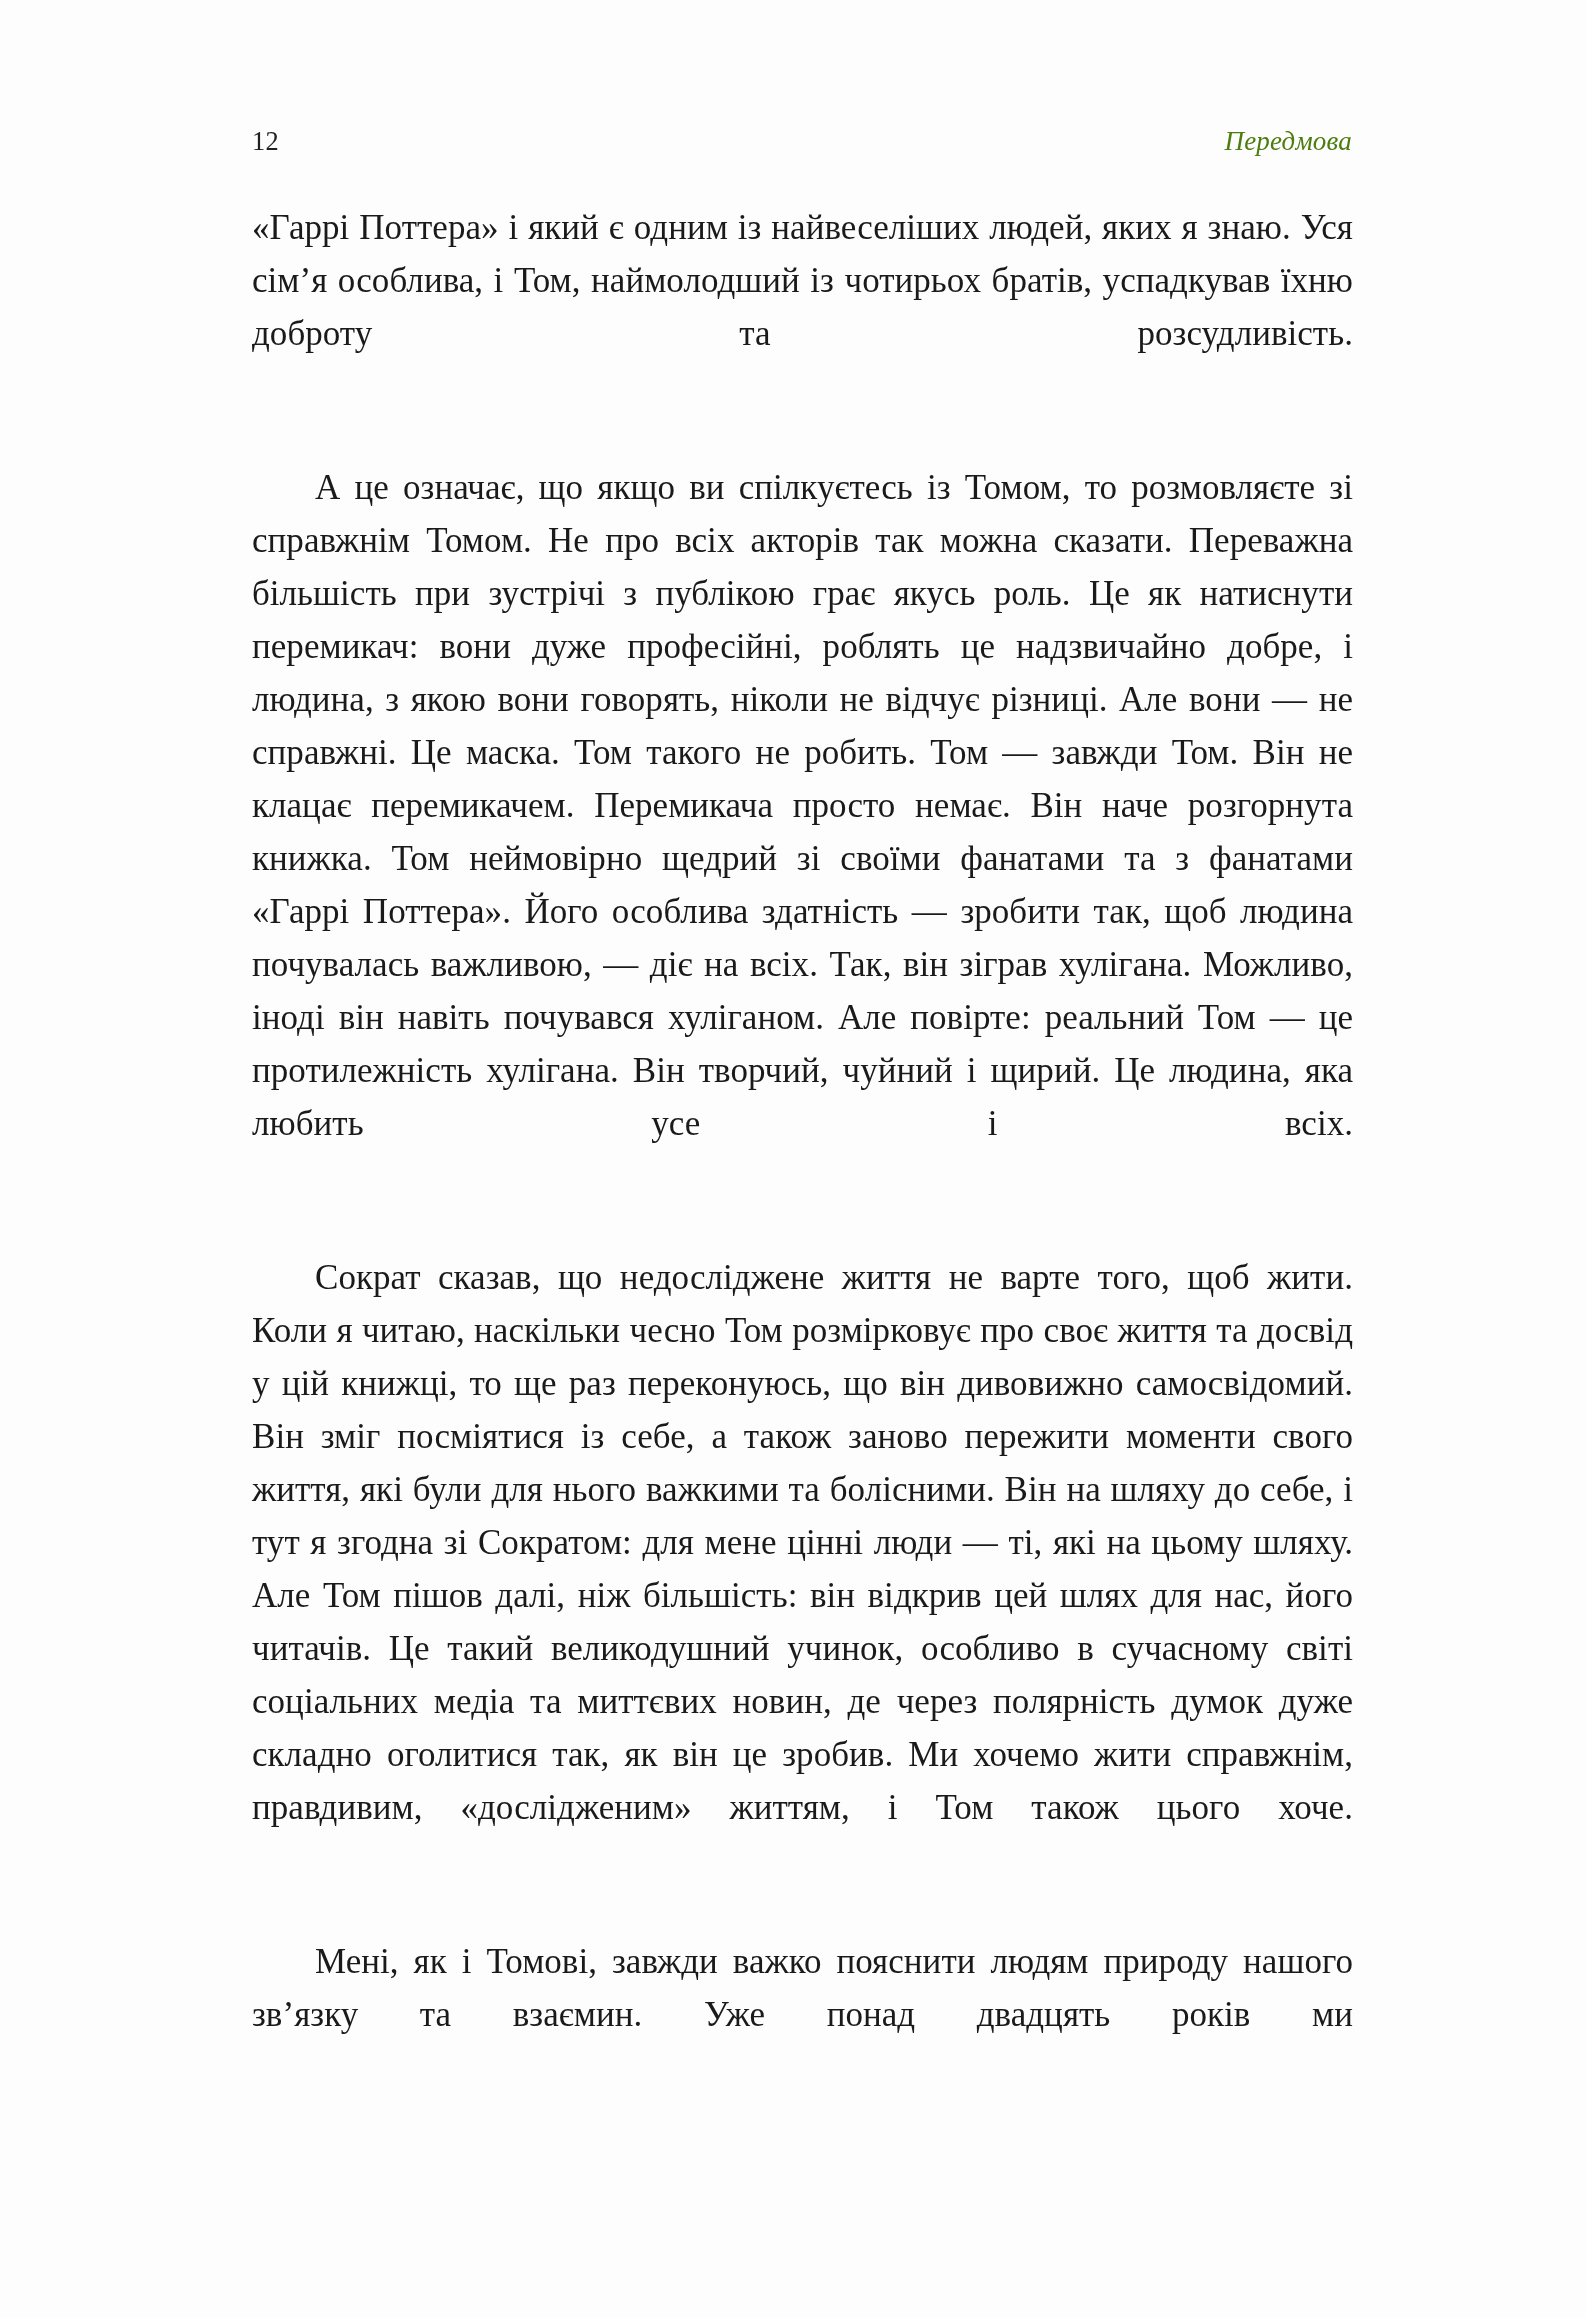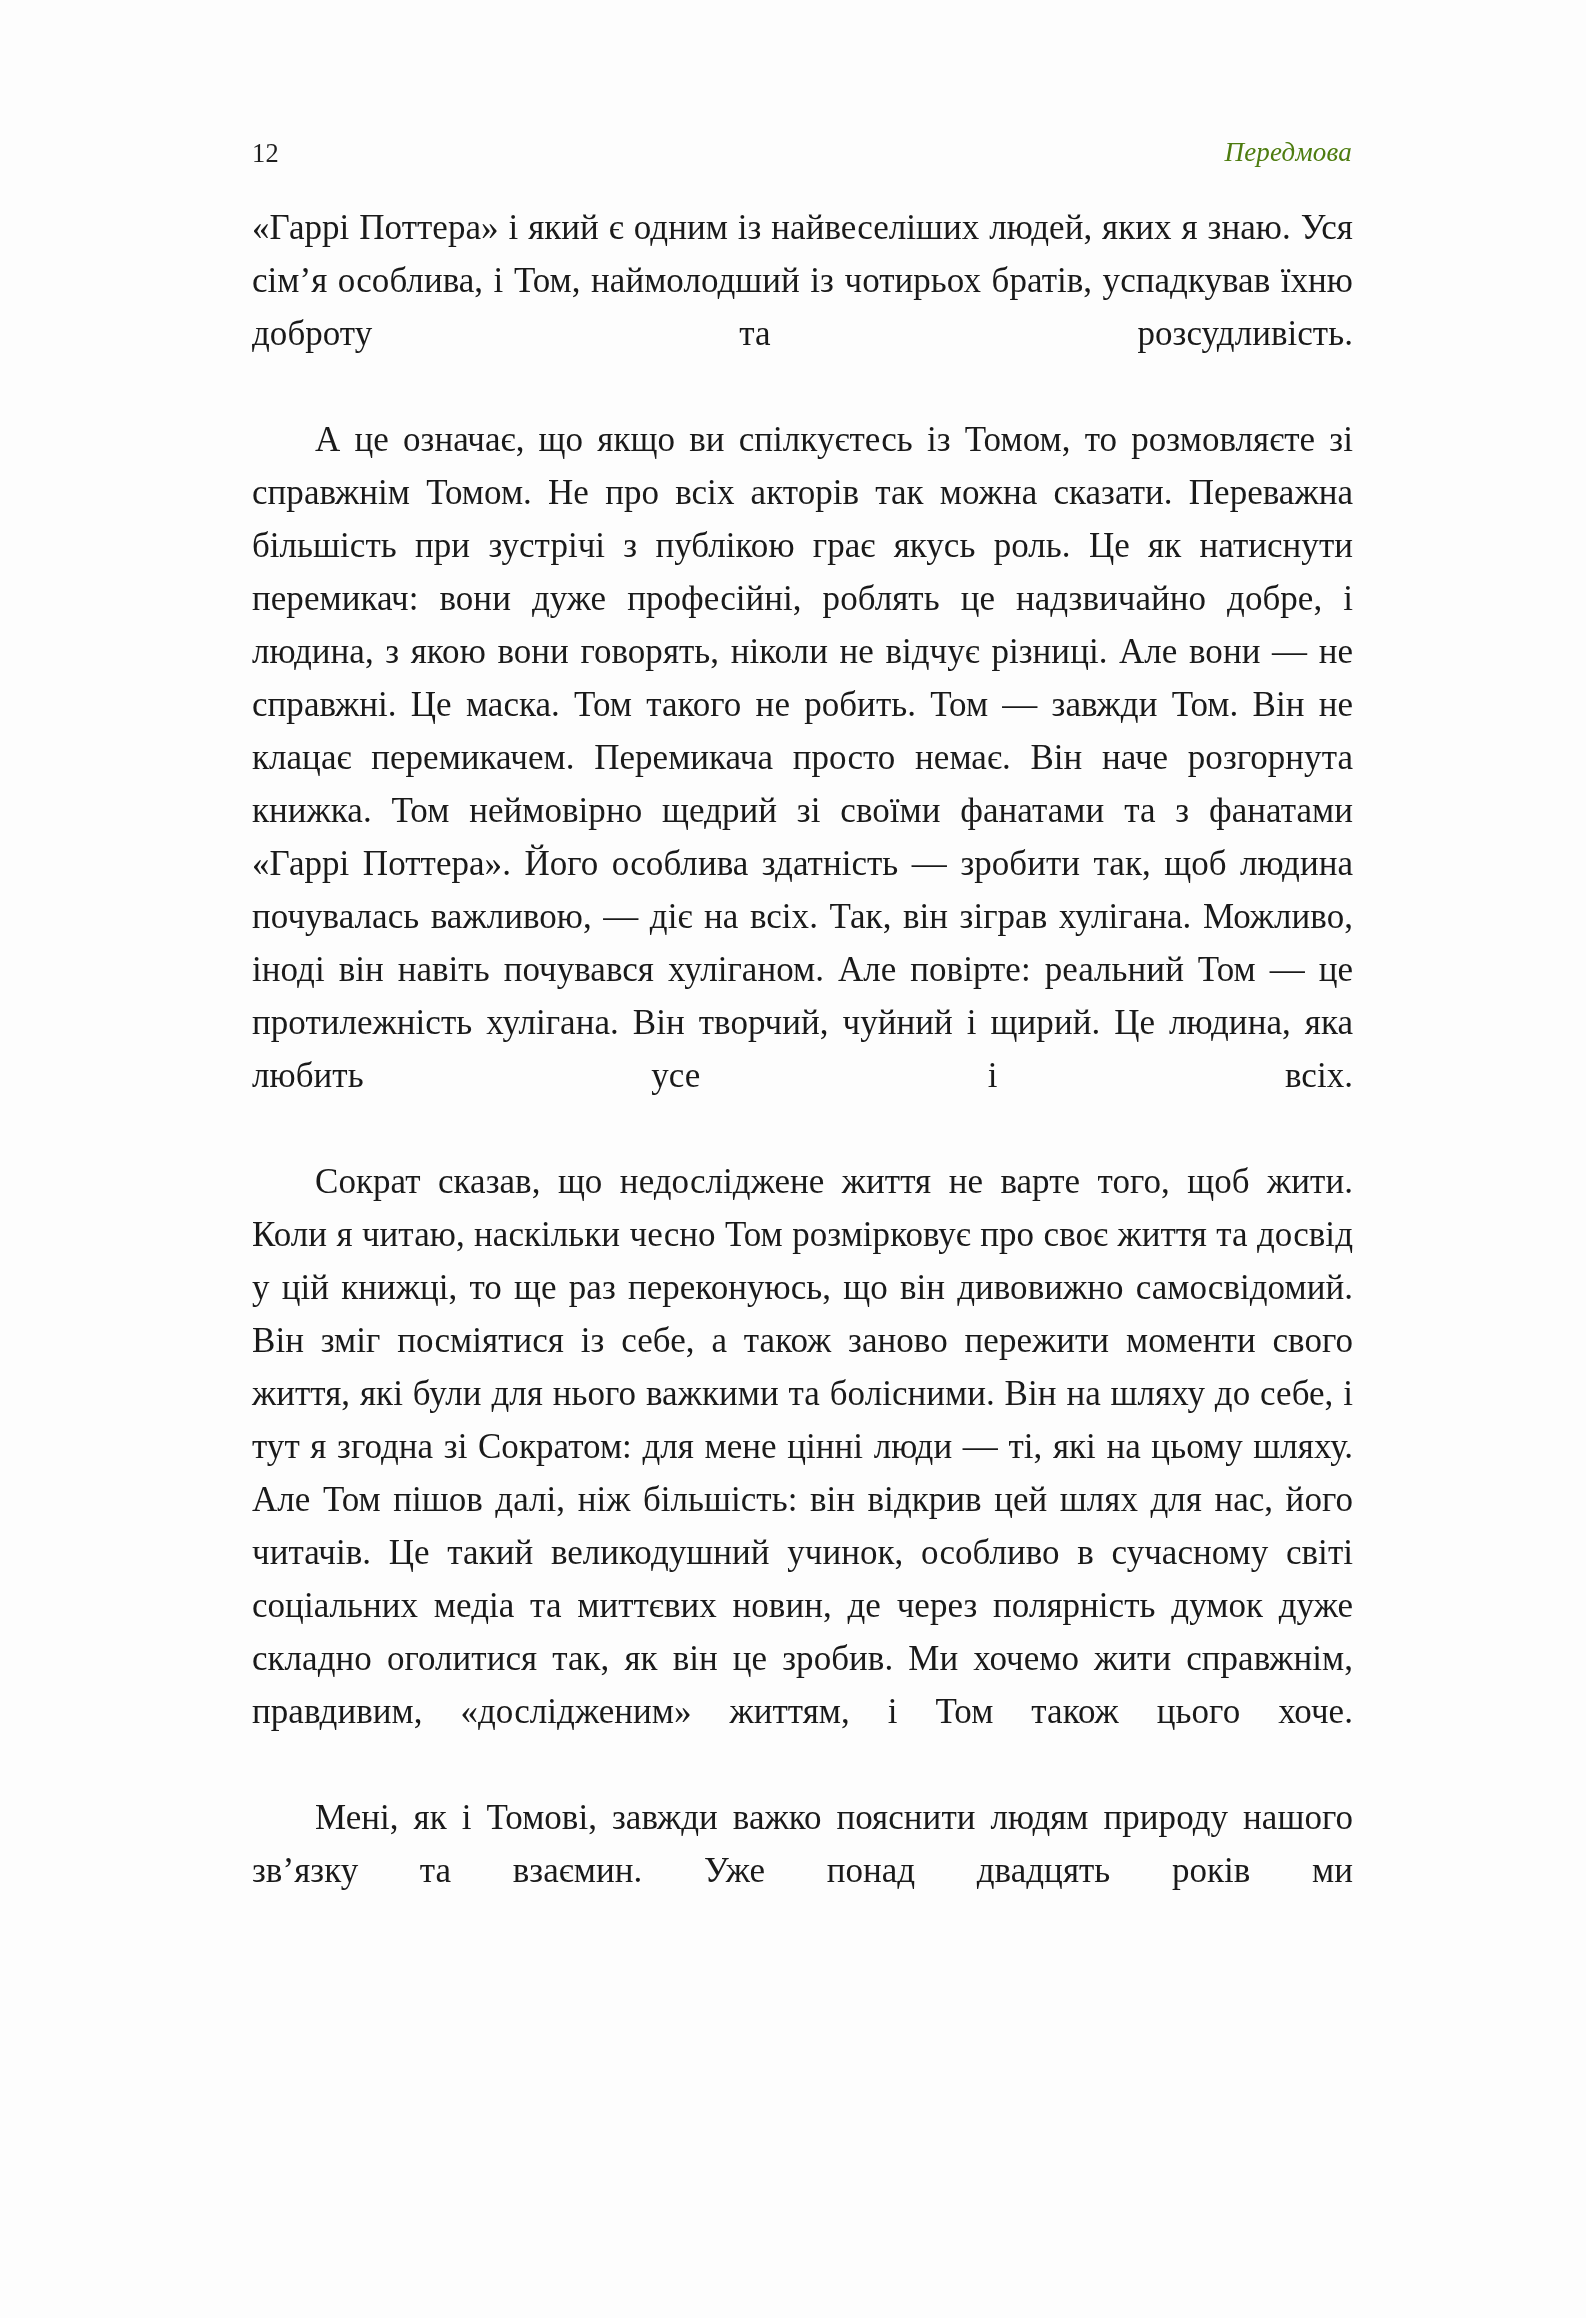--- a/index.html
+++ b/index.html
@@ -20,21 +20,21 @@
   }
 
   
   .running-head {
     position: absolute;
     left: 252px;
     right: 235px;
     top: 116px;
     height: 50px;
     display: flex;
-    align-items: flex-end;
+    align-items: center;
     justify-content: space-between;
   }
 
   .folio {
     font-size: 26.4px;
     line-height: 1;
     letter-spacing: 0.3px;
     color: #1f1f1f;
     white-space: pre;
   }
@@ -63,20 +63,21 @@
     text-align: justify;
     text-justify: inter-word;
     letter-spacing: 0.04px;
     word-spacing: 0.2px;
     hyphens: manual;
     -webkit-hyphens: manual;
   }
 
   .para.indent {
     text-indent: 63px;
+    margin-top: 48px;
   }
 
   
   .para::after {
     content: "";
     display: inline-block;
     width: 100%;
   }
 </style>
 </head>

